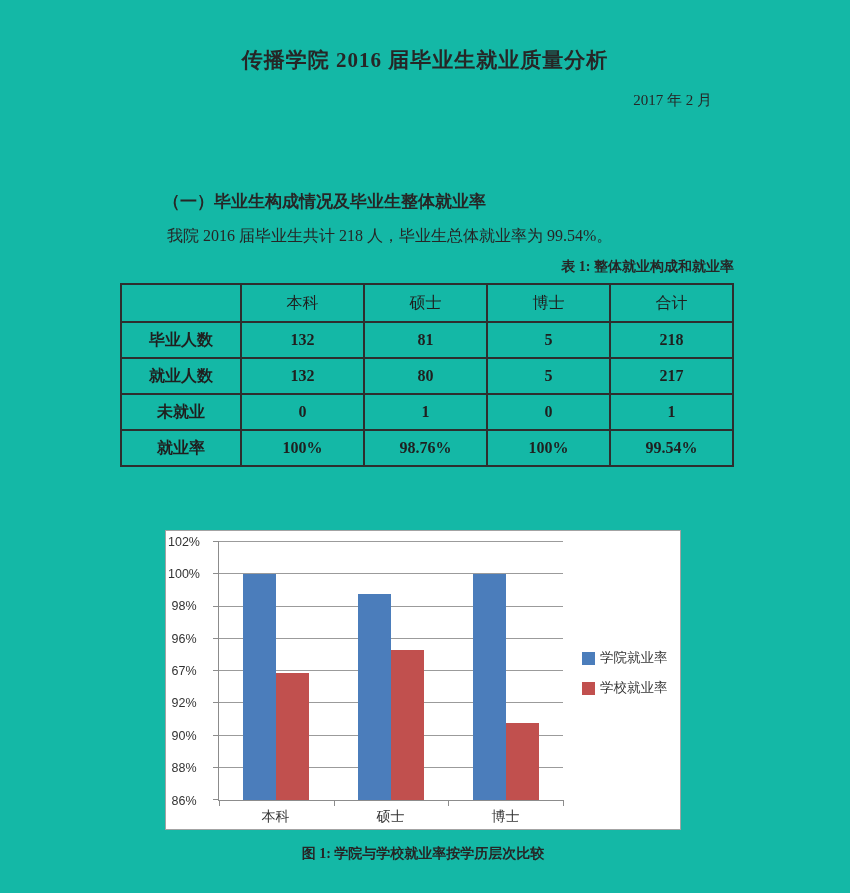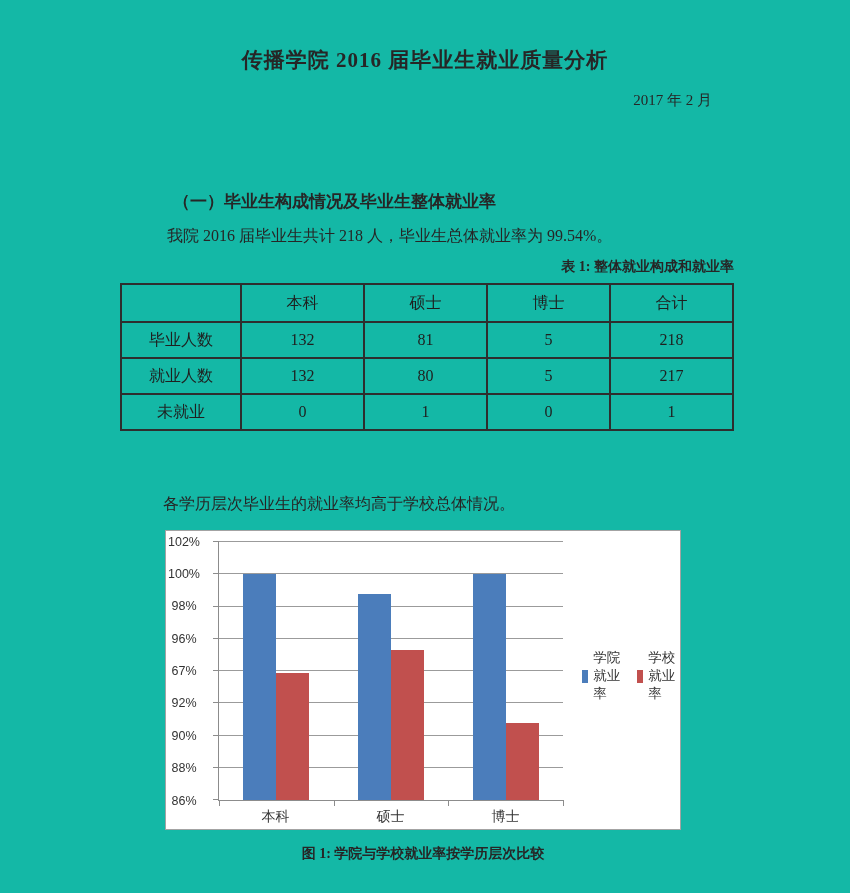--- a/index.html
+++ b/index.html
@@ -15,41 +15,41 @@
     text-align:center; font-size:21px; font-weight:700; letter-spacing:1px;
   }
   .doc-date {
     position:absolute; top:91px; right:138px; font-size:15px;
   }
   .h2 {
     position:absolute; left:128px; top:155px;
     font-size:17px; font-weight:700;
   }
   .h3 {
-    position:absolute; left:173px; top:190px;
+    position:absolute; left:163px; top:190px;
     font-size:17px; font-weight:700;
   }
   .para1 { position:absolute; left:167px; top:226px; font-size:16px; }
   .para2 { position:absolute; left:163px; top:494px; font-size:16px; }
 
   .tbl-caption {
     position:absolute; left:120px; top:258px; width:614px;
     text-align:right; font-size:14px; font-weight:700;
   }
   .data-table {
     position:absolute; left:120px; top:283px; width:614px;
     border-collapse:collapse; table-layout:fixed;
     font-size:16px; text-align:center; color:#1f1f1f;
   }
   .data-table col.c0 { width:120px; }
   .data-table th, .data-table td {
     border:2px solid #2e2e2e; font-weight:400; vertical-align:middle;
   }
   .data-table thead th { height:38px; }
-  .data-table tbody td { height:36px; }
+  .data-table tbody td { height:36px;font-weight:bold; }
 
   .chart-frame {
     position:absolute; left:165px; top:530px; width:516px; height:300px;
     border:1px solid #a3a3a3; background:#ffffff;
     font-family:"Liberation Sans","DejaVu Sans",sans-serif;
   }
   .plot {
     position:absolute; left:52px; top:11px; width:345px; height:259px;
     border-left:1px solid #8c8c8c; border-bottom:1px solid #8c8c8c;
   }
@@ -66,21 +66,21 @@
     position:absolute; right:5px; width:100%; text-align:center;
     font-size:12.5px; color:#333; transform:translateY(50%); line-height:1;
   }
   .x-axis { position:absolute; left:52px; top:277px; width:345px; height:18px; }
   .xlabel {
     position:absolute; top:0; text-align:center;
     font-size:14px; color:#333;
   }
   .legend {
     position:absolute; left:416px; top:118px;
-    display:flex; flex-direction:row; gap:12px;align-items:center;
+    display:flex; flex-direction:column; gap:12px;align-items:center;
   }
   .legend-item { display:flex; align-items:center; gap:5px; }
   .swatch { width:13px; height:13px; display:inline-block; }
   .legend-label { font-size:13.5px; color:#333; }
 
   .fig-caption {
     position:absolute; left:165px; top:845px; width:516px;
     text-align:center; font-size:14px; font-weight:700;
   }
 </style>
@@ -127,24 +127,30 @@
           <td>5</td>
           <td>217</td>
         </tr>
         <tr>
           <td>未就业</td>
           <td>0</td>
           <td>1</td>
           <td>0</td>
           <td>1</td>
         </tr>
+        <tr>
+          <td>就业率</td>
+          <td>100%</td>
+          <td>98.76%</td>
+          <td>100%</td>
+          <td>99.54%</td>
+        </tr>
       </tbody>
   </table>
 
-  <p class="para2">各学历层次毕业生的就业率均高于学校总体情况。</p>
 
   <div class="chart-frame">
     <div class="y-axis" id="y-axis">
         <div class="ylabel" style="bottom: 0%;">86%</div>
         <div class="ylabel" style="bottom: 12.5%;">88%</div>
         <div class="ylabel" style="bottom: 25%;">90%</div>
         <div class="ylabel" style="bottom: 37.5%;">92%</div>
         <div class="ylabel" style="bottom: 50%;">67%</div>
         <div class="ylabel" style="bottom: 62.5%;">96%</div>
         <div class="ylabel" style="bottom: 75%;">98%</div>

